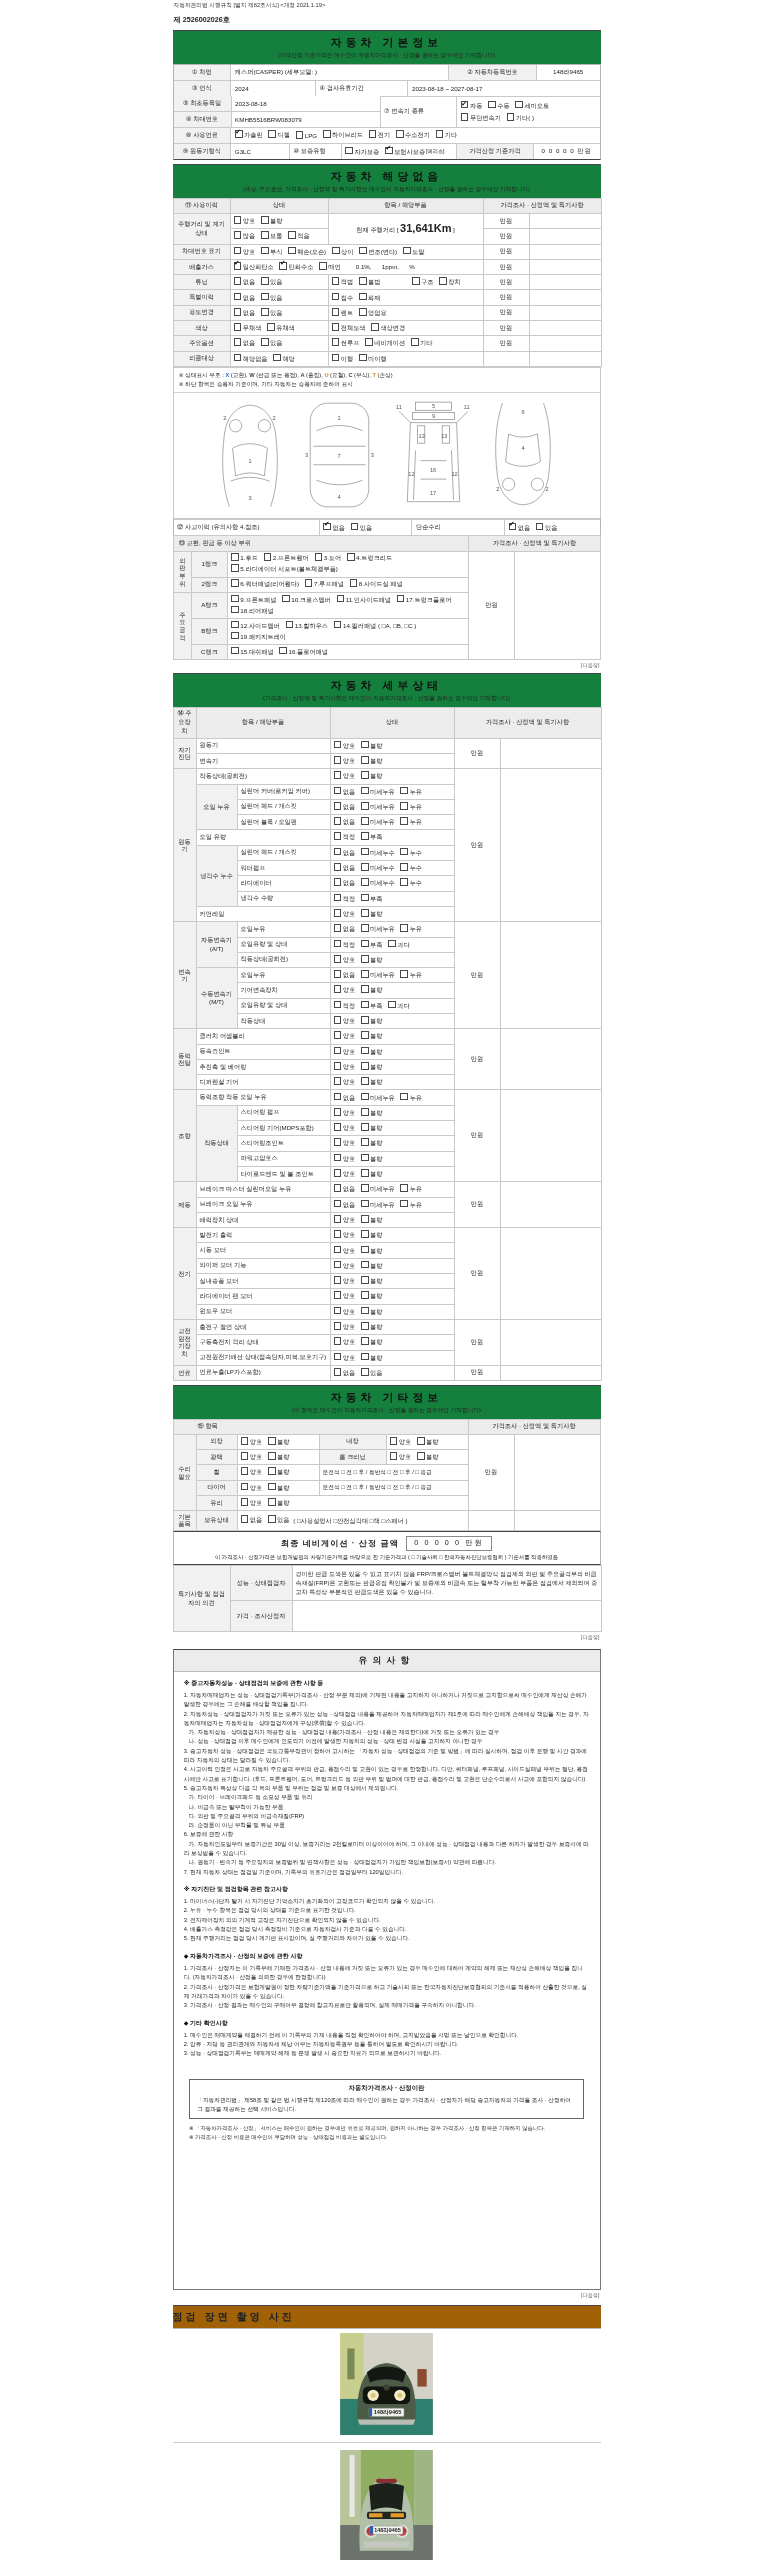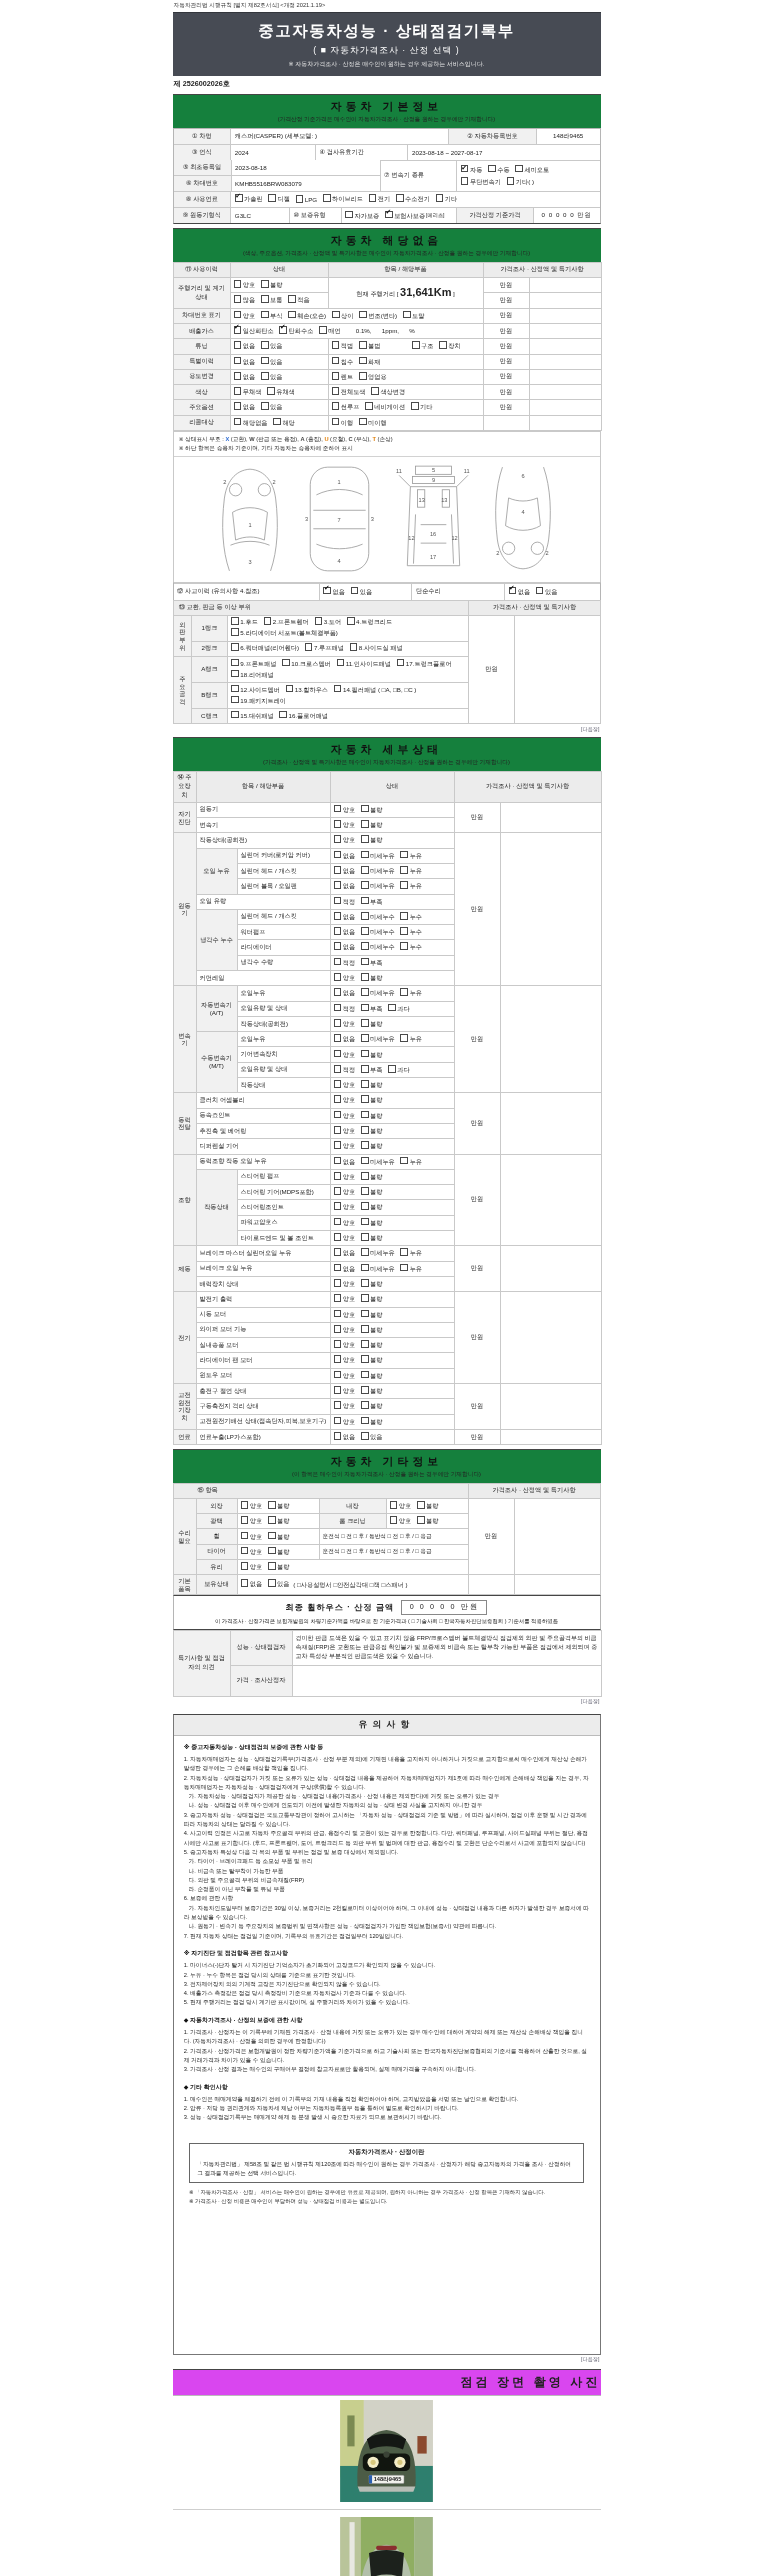--- a/index.html
+++ b/index.html
@@ -60,38 +60,33 @@
   .notice-title{background:#ececec;border-bottom:0.5px solid #bbb;text-align:center;font-size:8.8px;font-weight:bold;letter-spacing:5.2px;padding:4.1px 0;}
   .notice-body{padding:7.2px 10.3px 5.2px;}
   .nsec{margin-bottom:8.2px;}
   .nsec h3{font-size:6px;margin:0 0 3.1px;font-weight:bold;color:#111;}
   .nsec .ntext{font-size:5.7px;line-height:9.3px;white-space:pre-wrap;color:#222;}
   .nbox{border:0.8px solid #666;margin:7.2px 15.5px 5.2px;padding:4.1px 7.2px;}
   .nbox .nbt{text-align:center;font-weight:bold;font-size:6.4px;margin-bottom:2.6px;}
   .nbox .nbb{font-size:5.7px;line-height:8.8px;}
   .nfoot{font-size:5.4px;line-height:8.8px;white-space:pre-wrap;padding:0 15.5px 6.2px;color:#333;}
   
-  .photo-head{background:#d946ef;border-top:1.5px solid #454545;border-bottom:0.5px solid #bbb;text-align:right;font-size:12px;font-weight:bold;letter-spacing:3.1px;padding:4.1px 0;margin-top:5.2px;}
+  .photo-head{background:#a16207;border-top:1.5px solid #454545;border-bottom:0.5px solid #bbb;text-align:left;font-size:10px;font-weight:bold;letter-spacing:3.1px;padding:4.1px 0;margin-top:5.2px;}
   .photo-wrap{text-align:center;padding:4.1px 0;}
   .photo-wrap svg{display:block;margin:0 auto;}
   .photo-div{border-top:0.5px solid #cfcfcf;margin:3.1px 0;}
 </style>
 </head>
 <body>
 
 <div class="sheet">
 <div class="page">
 
   <div class="topnote">자동차관리법 시행규칙 [별지 제82호서식] &lt;개정 2021.1.19&gt;</div>
 
-  <div class="band">
-    <h1>중고자동차성능 · 상태점검기록부</h1>
-    <div class="bsub">( ■ 자동차가격조사 · 산정 선택 )</div>
-    <div class="bnote">※ 자동차가격조사 · 산정은 매수인이 원하는 경우 제공하는 서비스입니다.</div>
-  </div>
 
   <div class="docno">제 2526002026호</div>
 
   <div class="sechead">
     <h2>자동차 기본정보</h2>
     <div class="ssub">(가격산정 기준가격은 매수인이 자동차가격조사 · 산정을 원하는 경우에만 기재합니다)</div>
   </div>
   <div class="binfo">
     <div class="brow">
       <div class="bcell blbl" style="width:57px">① 차명</div>
@@ -649,21 +644,21 @@
         <span style="margin-left:2.1px">( □사용설명서  □안전삼각대  □잭  □스패너 )</span>
       </td>
       <td class="money"></td>
       <td class="note"></td>
     </tr>
   </tbody>
       </table>
 
   <div class="finalprice">
     <div class="fp-line">
-      <span class="fp-label">최종 휠하우스 · 산정 금액</span>
+      <span class="fp-label">최종 네비게이션 · 산정 금액</span>
       <span class="fp-amount">0 0 0 0 0 만원</span>
     </div>
     <div class="fp-note">이 가격조사 · 산정가격은 보험개발원의 차량기준가액을 바탕으로 한 기준가격과 ( □ 기술사회 □ 한국자동차진단보증협회 ) 기준서를 적용하였음</div>
   </div>
 
   <table class="doc" style="border-top:none">
     <colgroup>
           <col style="width:57px">
           <col style="width:62px">
           <col style="width:309px">

